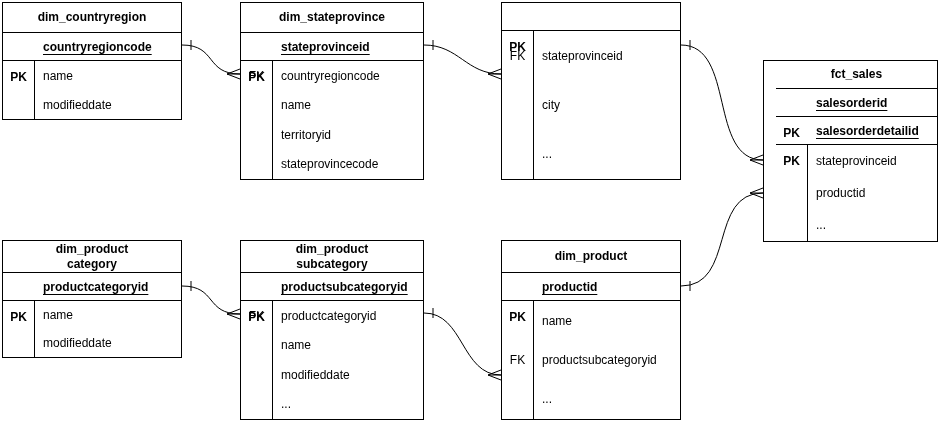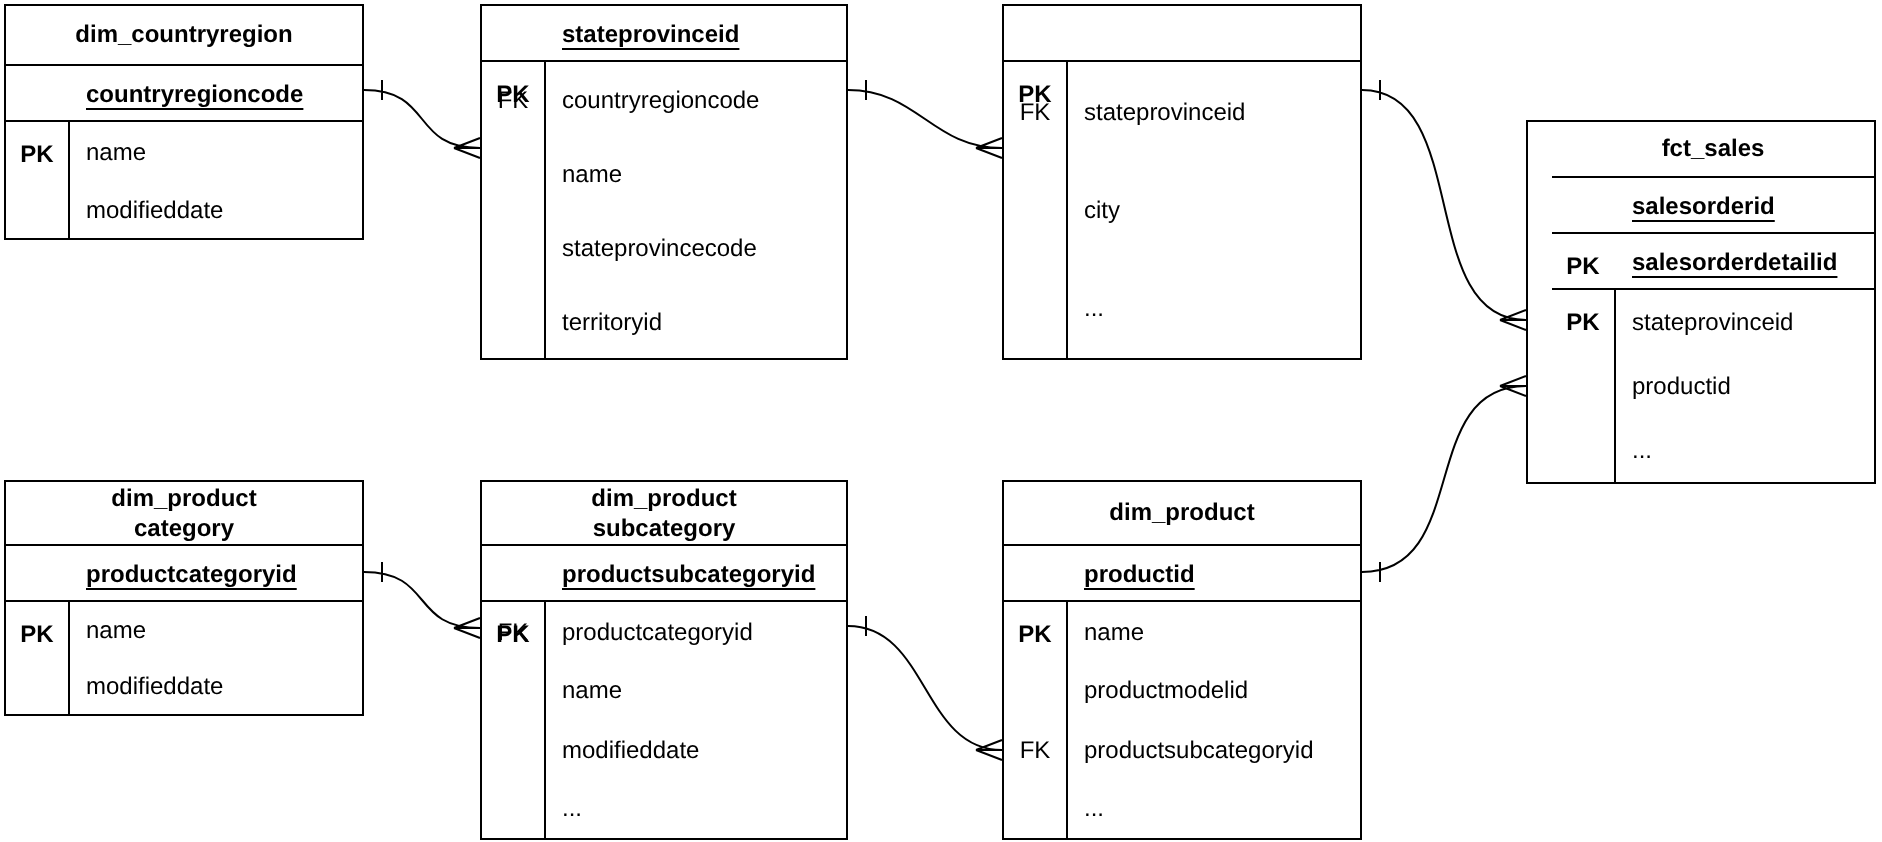--- a/index.html
+++ b/index.html
@@ -89,40 +89,41 @@
           <div class="field">name</div>
         </div>
         <div class="row">
           <div class="key"></div>
           <div class="field">modifieddate</div>
         </div>
       </div>
   </div>
 
   <div class="entity" id="t1">
+    <div class="entity-title hdr30">dim_stateprovince</div>
     <div class="entity-rows">
         <div class="row pk">
           <div class="key bold">PK</div>
           <div class="field pkfield">stateprovinceid</div>
         </div>
         <div class="row">
           <div class="key">FK</div>
           <div class="field">countryregioncode</div>
         </div>
         <div class="row">
           <div class="key"></div>
           <div class="field">name</div>
         </div>
         <div class="row">
           <div class="key"></div>
+          <div class="field">territoryid</div>
+        </div>
+        <div class="row">
+          <div class="key"></div>
           <div class="field">stateprovincecode</div>
-        </div>
-        <div class="row">
-          <div class="key"></div>
-          <div class="field">territoryid</div>
         </div>
       </div>
   </div>
 
   <div class="entity" id="t2">
     <div class="entity-rows">
         <div class="row pk">
           <div class="key bold">PK</div>
         </div>
         <div class="row">
@@ -217,24 +218,20 @@
     <div class="entity-rows">
         <div class="row pk">
           <div class="key bold">PK</div>
           <div class="field pkfield">productid</div>
         </div>
         <div class="row">
           <div class="key"></div>
           <div class="field">name</div>
         </div>
         <div class="row">
-          <div class="key"></div>
-          <div class="field">productmodelid</div>
-        </div>
-        <div class="row">
           <div class="key">FK</div>
           <div class="field">productsubcategoryid</div>
         </div>
         <div class="row">
           <div class="key"></div>
           <div class="field">...</div>
         </div>
       </div>
   </div>
 

